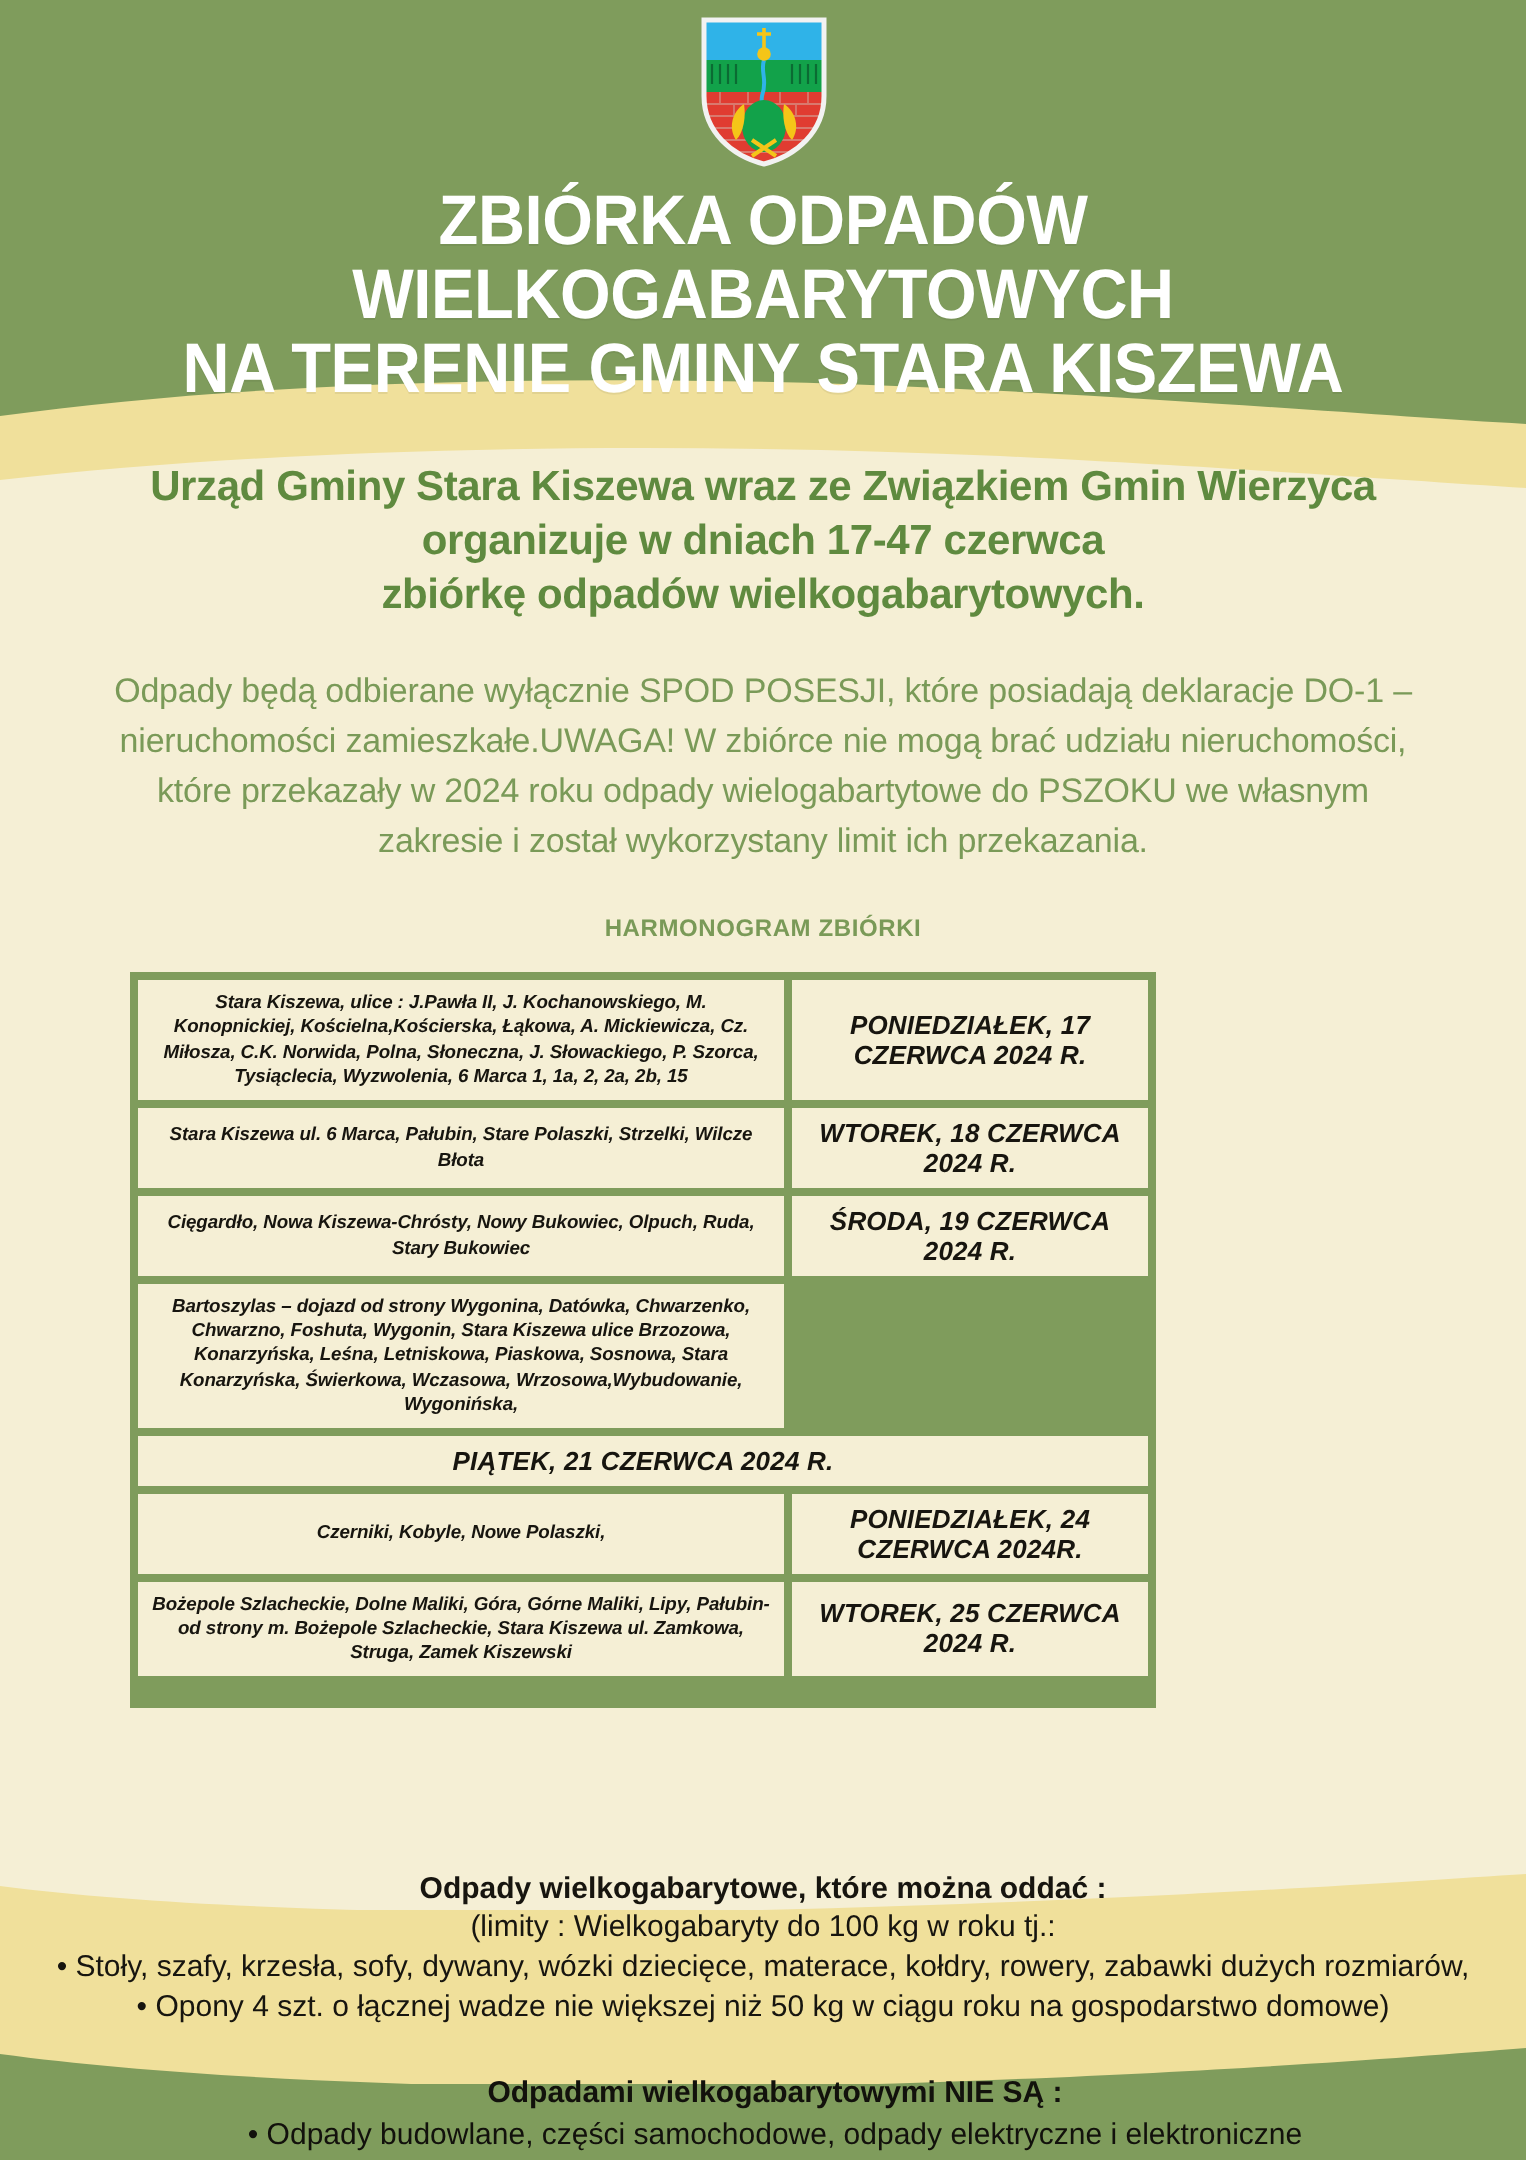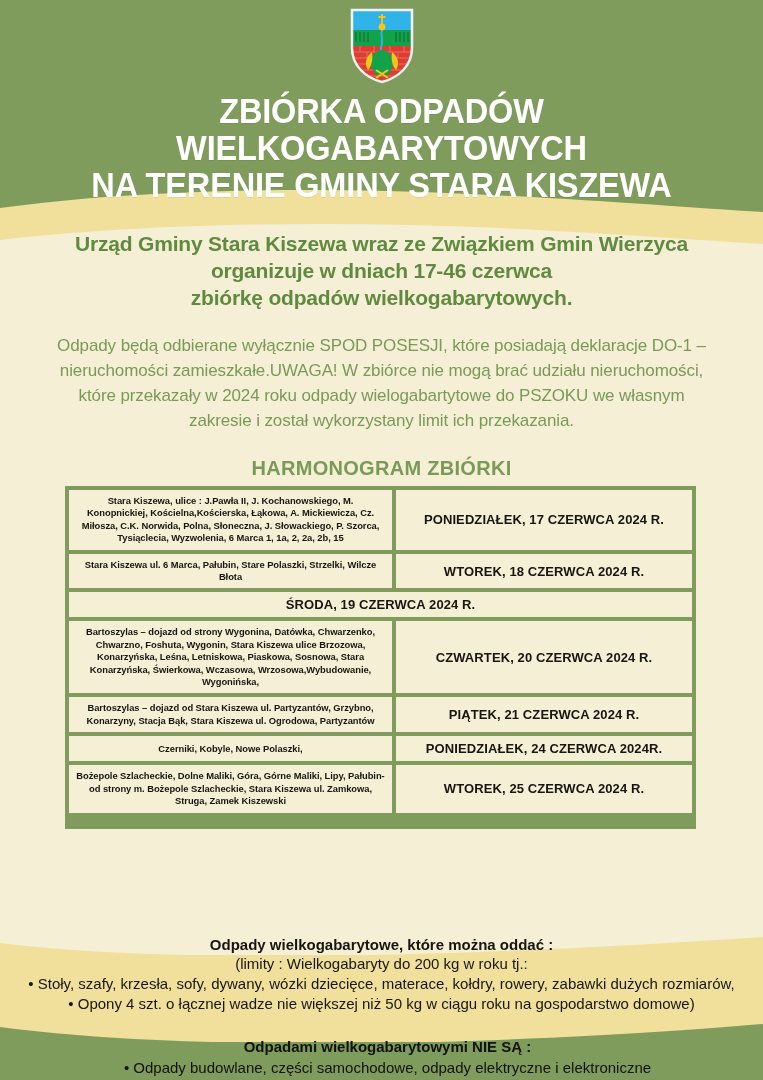--- a/index.html
+++ b/index.html
@@ -141,33 +141,34 @@
   
   .sched-title {
     position: absolute;
     left: 0; right: 0;
     top: 457px;
     z-index: 6;
     text-align: center;
     color: #7a9a58;
     font-family: "Liberation Sans Narrow", "Liberation Sans", sans-serif;
     font-weight: bold;
-    font-size: 20px;
+    font-size: 12px;
     letter-spacing: 0.3px;
   }
 
   .table {
     position: absolute;
     left: 65px;
     top: 486px;
-    width: 631px;
+    width: 513px;
     z-index: 6;
     background: #7f9c5c;
     padding: 4px;
     box-sizing: border-box;
+    font-style: italic;
   }
   .row {
     display: flex;
     width: 100%;
     margin-bottom: 4px;
   }
   .row:last-child { margin-bottom: 12px; }
   .cell {
     background: #f5efd5;
     display: flex;
@@ -310,61 +311,60 @@
   </svg>
 
   <div class="title">
     <span>ZBIÓRKA ODPADÓW WIELKOGABARYTOWYCH</span>
     <span class="l2">NA TERENIE GMINY STARA KISZEWA</span>
   </div>
 
   <div class="intro-wrap">
     <div class="intro-head">
       <span>Urząd Gminy Stara Kiszewa wraz ze Związkiem Gmin Wierzyca</span>
-      <span>organizuje w dniach 17-46 czerwca</span>
+      <span>organizuje w dniach 17-47 czerwca</span>
       <span>zbiórkę odpadów wielkogabarytowych.</span>
     </div>
     <div class="intro-body">Odpady będą odbierane wyłącznie SPOD POSESJI, które posiadają deklaracje DO-1 – nieruchomości zamieszkałe.UWAGA! W zbiórce nie mogą brać udziału nieruchomości, które przekazały w 2024 roku odpady wielogabartytowe do PSZOKU we własnym zakresie i został wykorzystany limit ich przekazania.</div>
   </div>
 
   <div class="sched-title">HARMONOGRAM ZBIÓRKI</div>
 
   <div class="table">
     <div class="row">
       <div class="cell cell-area">Stara Kiszewa, ulice : J.Pawła II, J. Kochanowskiego, M. Konopnickiej, Kościelna,Kościerska, Łąkowa, A. Mickiewicza, Cz. Miłosza, C.K. Norwida, Polna, Słoneczna, J. Słowackiego, P. Szorca, Tysiąclecia, Wyzwolenia, 6 Marca 1, 1a, 2, 2a, 2b, 15</div>
       <div class="cell cell-date">PONIEDZIAŁEK, 17 CZERWCA 2024 R.</div>
     </div>
     <div class="row">
       <div class="cell cell-area">Stara Kiszewa ul. 6 Marca, Pałubin, Stare Polaszki, Strzelki, Wilcze Błota</div>
       <div class="cell cell-date">WTOREK, 18 CZERWCA 2024 R.</div>
     </div>
     <div class="row">
+      <div class="cell cell-area">Cięgardło, Nowa Kiszewa-Chrósty, Nowy Bukowiec, Olpuch, Ruda, Stary Bukowiec</div>
       <div class="cell cell-date">ŚRODA, 19 CZERWCA 2024 R.</div>
     </div>
     <div class="row">
       <div class="cell cell-area">Bartoszylas – dojazd od strony Wygonina, Datówka, Chwarzenko, Chwarzno, Foshuta,  Wygonin, Stara Kiszewa ulice Brzozowa, Konarzyńska, Leśna, Letniskowa, Piaskowa, Sosnowa, Stara Konarzyńska, Świerkowa, Wczasowa, Wrzosowa,Wybudowanie, Wygonińska,</div>
-      <div class="cell cell-date">CZWARTEK, 20 CZERWCA 2024 R.</div>
-    </div>
-    <div class="row">
-      <div class="cell cell-area">Bartoszylas – dojazd od Stara Kiszewa ul. Partyzantów, Grzybno, Konarzyny, Stacja Bąk, Stara Kiszewa ul. Ogrodowa, Partyzantów</div>
+    </div>
+    <div class="row">
       <div class="cell cell-date">PIĄTEK, 21 CZERWCA 2024 R.</div>
     </div>
     <div class="row">
       <div class="cell cell-area">Czerniki, Kobyle, Nowe Polaszki,</div>
       <div class="cell cell-date">PONIEDZIAŁEK, 24 CZERWCA 2024R.</div>
     </div>
     <div class="row">
       <div class="cell cell-area">Bożepole Szlacheckie, Dolne Maliki, Góra, Górne Maliki, Lipy, Pałubin-od strony m. Bożepole Szlacheckie, Stara Kiszewa ul. Zamkowa, Struga, Zamek Kiszewski</div>
       <div class="cell cell-date">WTOREK, 25 CZERWCA 2024 R.</div>
     </div>
   </div>
 
   <div class="accept-wrap">
     <div class="accept-head">Odpady wielkogabarytowe, które można oddać :</div>
-    <div class="accept-sub">(limity : Wielkogabaryty do 200 kg w roku tj.:</div>
+    <div class="accept-sub">(limity : Wielkogabaryty do 100 kg w roku tj.:</div>
     <div class="accept-li">• Stoły, szafy, krzesła, sofy, dywany, wózki dziecięce, materace, kołdry, rowery, zabawki dużych rozmiarów,</div>
     <div class="accept-li">• Opony 4 szt. o łącznej wadze nie większej niż 50 kg w ciągu roku na gospodarstwo domowe)</div>
   </div>
 
   <div class="reject-wrap">
     <div class="reject-head">Odpadami wielkogabarytowymi NIE SĄ :</div>
     <div class="reject-sub">• Odpady budowlane, części samochodowe, odpady elektryczne i elektroniczne</div>
   </div>
 
 </div>

